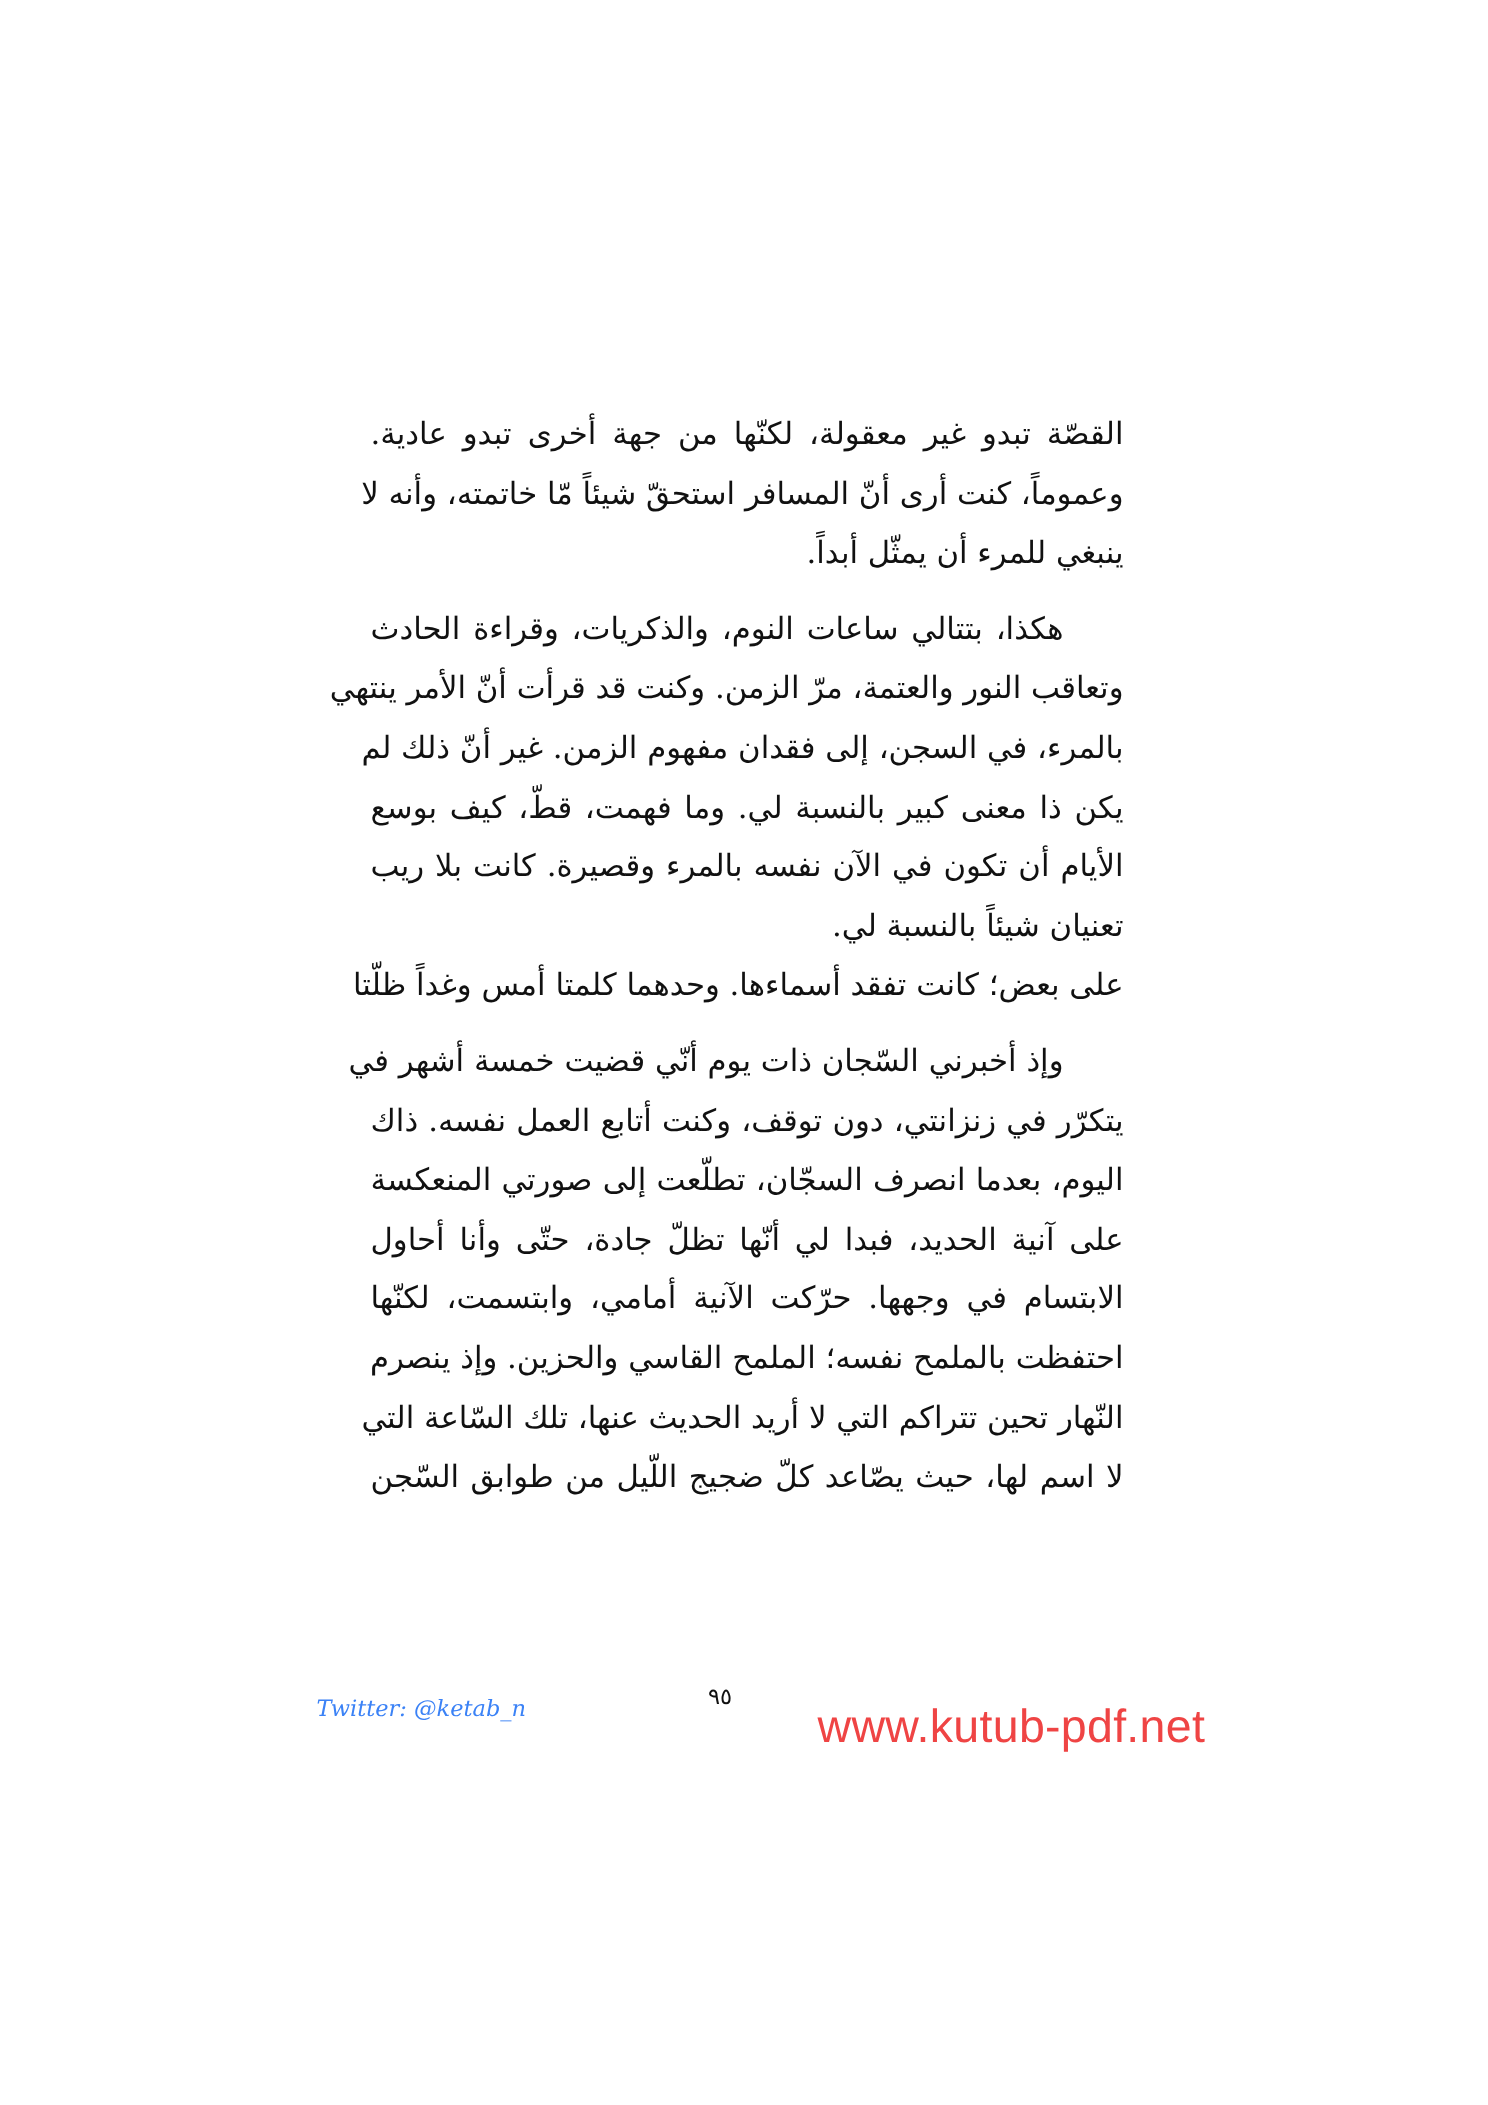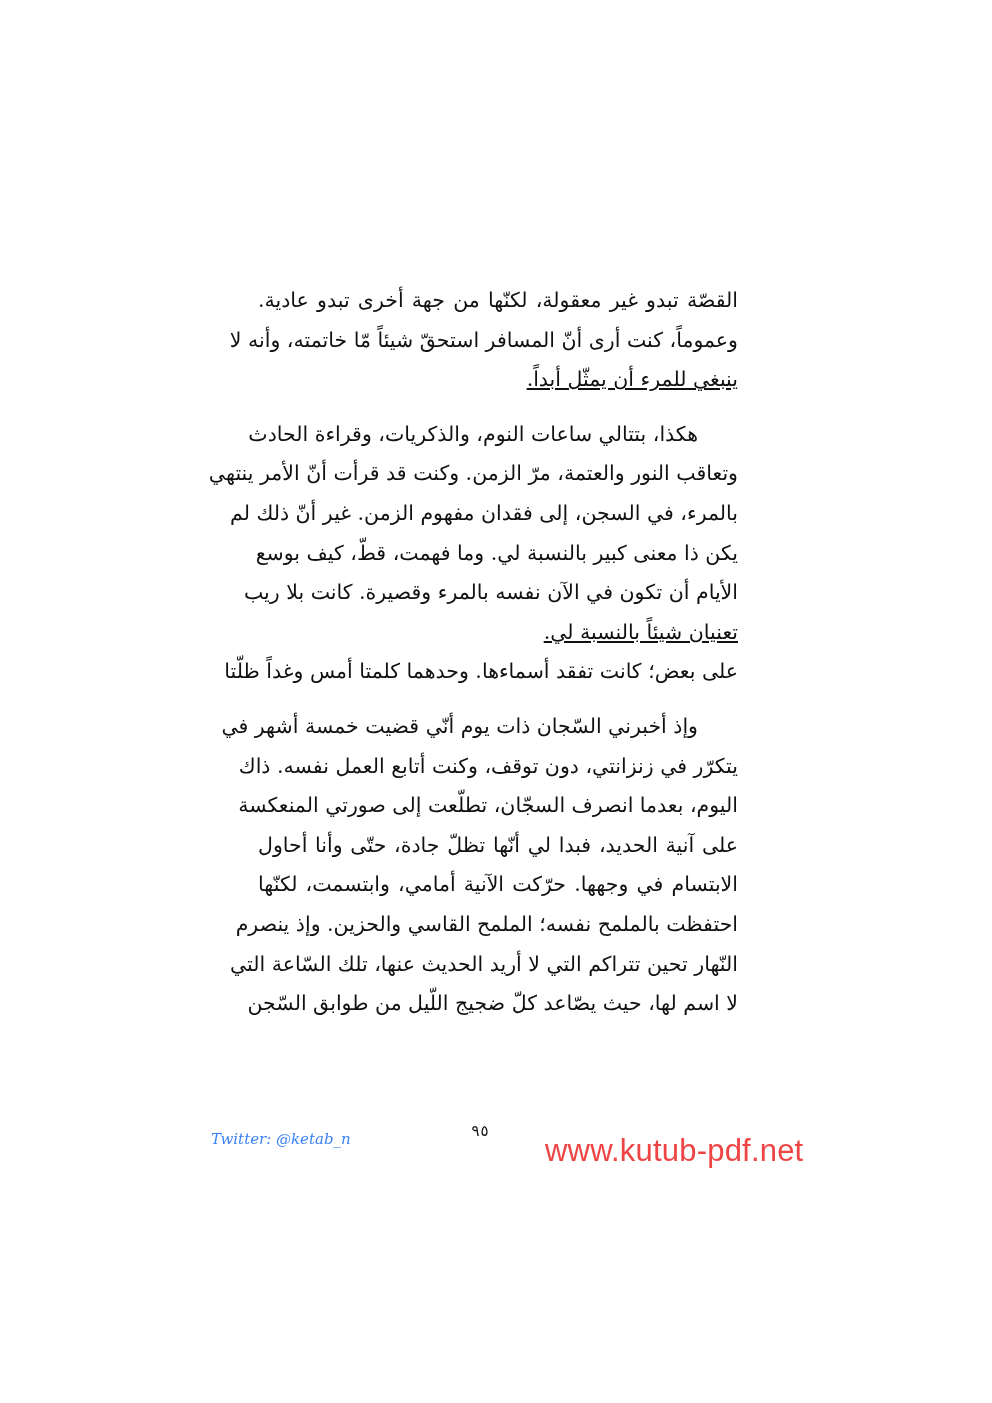--- a/index.html
+++ b/index.html
@@ -27,57 +27,56 @@
       width: 510px;
       direction: rtl;
       font-family: "DejaVu Serif", serif;
       font-size: 20.5px;
       line-height: 39.6px;
       color: #111111;
       text-align: justify;
       text-align-last: right;
     }
     .para {
-      margin: 15px;
+      margin: 4px;
       padding: 0;
     }
     .para + .para {
       margin-top: 11px;
     }
     .line {
       display: block;
       white-space: nowrap;
       text-align: justify;
       text-align-last: justify;
       height: 39.6px;
       overflow: visible;
     }
     .line.last {
       text-align-last: right;
-      text-decoration: underline;
     }
     .line.indent {
       padding-right: 40px;
     }
     .footer-twitter {
       position: absolute;
       left: 211px;
       top: 1130px;
       font-family: "DejaVu Serif", serif;
       font-style: italic;
       font-size: 15px;
       color: #3b82f6;
     }
     .page-number {
       position: absolute;
       left: 455px;
       top: 1122px;
       width: 50px;
       text-align: center;
-      font-family: Liberation Mono, monospace;
+      font-family: Liberation Serif, serif;
       font-size: 15px;
       color: #111111;
       direction: rtl;
     }
     .footer-watermark {
       position: absolute;
       left: 545px;
       top: 1133px;
       font-family: "Liberation Sans", sans-serif;
       font-size: 31px;

